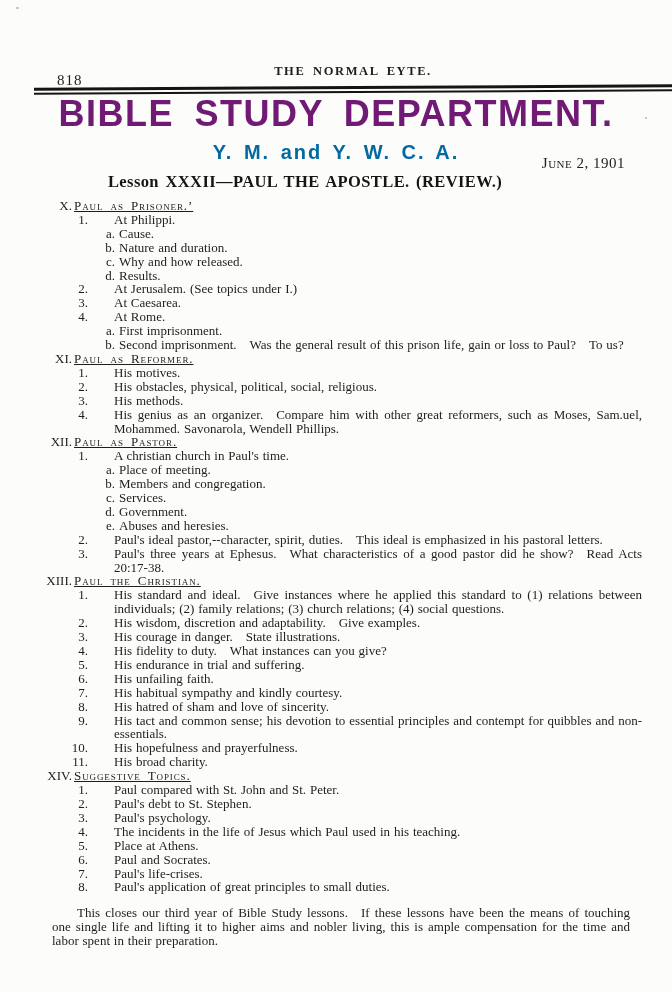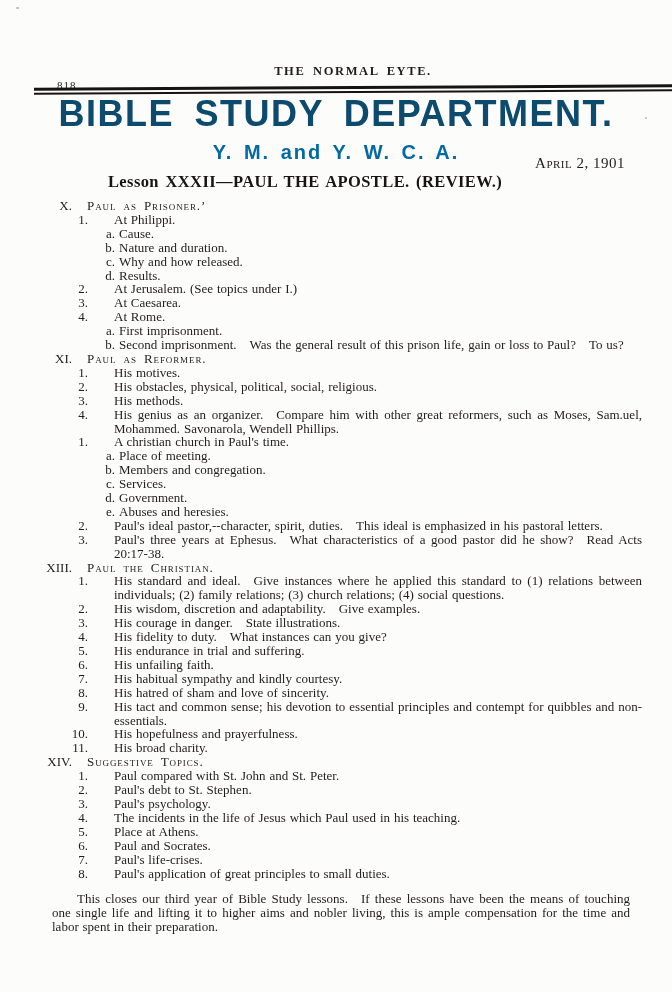--- a/index.html
+++ b/index.html
@@ -8,48 +8,48 @@
     position:relative;
     width:672px;height:992px;
     margin:0 auto;
     background:#fcfcfa;
     color:#201d1a;
     font-family:"Liberation Serif", serif;
     overflow:hidden;
   }
   
   .running-head{position:absolute;top:64px;left:0;width:100%;height:18px;}
-  .page-number{position:absolute;left:57px;top:15px;font-size:11px;letter-spacing:1px;}
+  .page-number{position:absolute;left:57px;top:8px;font-size:15px;letter-spacing:1px;}
   .masthead{position:absolute;left:17px;top:0;width:100%;text-align:center;
     font-weight:700;font-size:12.5px;letter-spacing:1.6px;word-spacing:3px;}
   
   .head-rule{position:absolute;top:86px;left:34px;right:-4px;transform:rotate(-0.3deg);}
   .head-rule .bar-thick{height:3px;background:#161412;}
   .head-rule .bar-gap{height:2px;}
   .head-rule .bar-thin{height:1.5px;background:#161412;}
   
   .dept-title{position:absolute;top:92px;left:0;width:100%;text-align:center;
     font-family:"Liberation Sans", sans-serif;font-weight:700;
-    font-size:36px;line-height:44px;letter-spacing:1.5px;word-spacing:9px;color:#0c4a6e;}
+    font-size:36px;line-height:44px;letter-spacing:1.5px;word-spacing:9px;color:#701a75;}
   .dept-subtitle{position:absolute;top:139px;left:0;width:100%;text-align:center;
     font-family:"Liberation Sans", sans-serif;font-weight:700;
     font-size:20px;line-height:26px;letter-spacing:2px;word-spacing:3px;color:#0369a1;}
   .issue-date{position:absolute;top:155px;right:47px;
     font-size:15px;font-variant:small-caps;letter-spacing:0.5px;}
   .lesson-title{position:absolute;top:170px;left:0;width:100%;text-align:center;
     padding-right:62px;box-sizing:border-box;
     font-weight:700;font-size:16.5px;line-height:24px;letter-spacing:0.4px;word-spacing:2px;color:#171513;}
   
   .content{position:absolute;top:199px;left:40px;right:30px;
     font-size:13px;line-height:13.9px;word-spacing:0.6px;}
   .row{display:flex;align-items:baseline;}
   .row .label{flex:none;text-align:right;}
   .row .text{flex:1 1 auto;}
   .lvl0 .label{width:32px;}
-  .lvl0 .text{margin-left:15px;font-variant:small-caps;letter-spacing:0.9px;word-spacing:3px;}
+  .lvl0 .text{margin-left:2px;font-variant:small-caps;letter-spacing:0.9px;word-spacing:3px;text-decoration:underline;}
   .lvl1 .label{width:48px;}
   .lvl1 .text{margin-left:26px;text-align:justify;}
   .lvl2 .label{width:75px;}
   .lvl2 .text{margin-left:4px;text-align:justify;}
   .closing{margin:12px;text-indent:25px;text-align:justify;font-family:Liberation Serif, serif;}
   
   .speck{position:absolute;background:#b9b7b2;border-radius:50%;}
   .speck.s1{left:16px;top:7px;width:3px;height:2px;}
   .speck.s2{left:645px;top:117px;width:2px;height:2px;}
 </style>
@@ -66,21 +66,21 @@
   </div>
 
   <div class="head-rule">
     <div class="bar-thick"></div>
     <div class="bar-gap"></div>
     <div class="bar-thin"></div>
   </div>
 
   <div class="dept-title">BIBLE STUDY DEPARTMENT.</div>
   <div class="dept-subtitle">Y. M. and Y. W. C. A.</div>
-  <div class="issue-date">April 2, 1901</div>
+  <div class="issue-date">June 2, 1901</div>
   <div class="lesson-title">Lesson XXXII—PAUL THE APOSTLE. (REVIEW.)</div>
 
   <div class="content">
     <div>
         <div>
           <div class="row lvl0">
             <span class="label">X.</span>
             <div class="text">Paul as Prisoner.’</div>
           </div>
           <div class="row lvl1">
@@ -140,20 +140,24 @@
           <div class="row lvl1">
             <span class="label">3.</span>
             <div class="text">His methods.</div>
           </div>
           <div class="row lvl1">
             <span class="label">4.</span>
             <div class="text">His genius as an organizer. Compare him with other great reformers, such as Moses, Sam.uel, Mohammed. Savonarola, Wendell Phillips.</div>
           </div>
         </div>
         <div>
+          <div class="row lvl0">
+            <span class="label">XII.</span>
+            <div class="text">Paul as Pastor.</div>
+          </div>
           <div class="row lvl1">
             <span class="label">1.</span>
             <div class="text">A christian church in Paul's time.</div>
           </div>
           <div class="row lvl2">
             <span class="label">a.</span>
             <div class="text">Place of meeting.</div>
           </div>
           <div class="row lvl2">
             <span class="label">b.</span>

